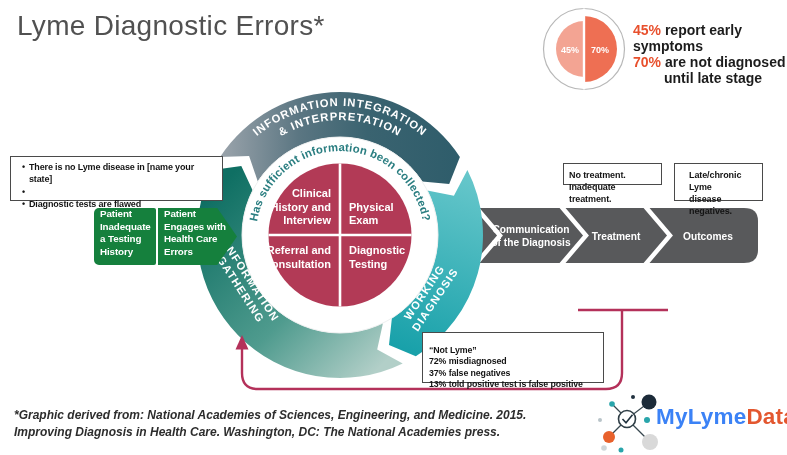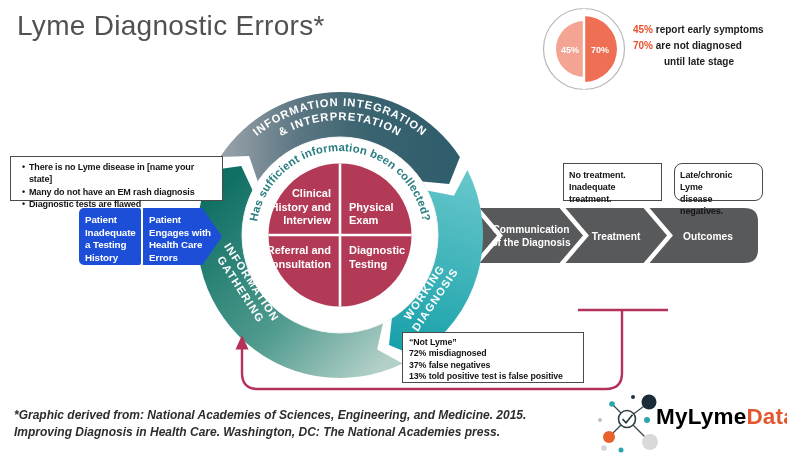--- a/index.html
+++ b/index.html
@@ -10,49 +10,49 @@
   .abs{position:absolute;}
   svg.layer{position:absolute;left:0;top:0;z-index:1;}
 
   .title{
     left:17px;top:10px;font-size:28px;font-weight:400;color:#515151;
     letter-spacing:0.3px;z-index:2;
   }
 
   
   .stats{left:633px;top:22px;width:154px;z-index:2;
-    font-size:10px;font-weight:700;color:#1c1c1c;line-height:16px;}
+    font-size:14px;font-weight:700;color:#1c1c1c;line-height:16px;}
   .stats .pct{color:#e8502d;}
   .stats .indent{padding-left:31px;}
 
   
   .note{background:#fff;border:1.4px solid #4a4a4a;color:#141414;z-index:3;box-sizing:border-box;}
   .myth-box{left:10px;top:156px;width:213px;height:45px;padding:4px 4px 3px 7px;
     font-size:9px;font-weight:700;line-height:12.3px;letter-spacing:-0.15px;}
   .mrow{display:flex;}
   .mdot{width:11px;text-align:center;flex:0 0 11px;}
-  .treat-box{left:563px;top:163px;width:99px;height:38px;padding:5px 5px;
+  .treat-box{left:563px;top:163px;width:99px;height:22px;padding:5px 5px;
     font-size:9px;font-weight:600;line-height:12px;letter-spacing:-0.1px;}
-  .late-box{left:674px;top:163px;width:89px;height:38px;padding:5px 5px;
-    font-size:9px;font-weight:600;line-height:12px;letter-spacing:-0.1px;border-radius:8px;}
-  .notlyme-box{left:402px;top:332px;width:182px;height:51px;padding:4px 6px;
+  .late-box{left:674px;top:163px;width:89px;height:38px;padding:5px 14px;
+    font-size:9px;font-weight:600;line-height:12px;letter-spacing:-0.1px;}
+  .notlyme-box{left:422px;top:332px;width:182px;height:51px;padding:12px 6px;
     font-size:8.8px;font-weight:600;line-height:11.4px;letter-spacing:-0.1px;}
 
   
-  .pstep{background:#1d4ed8;color:#fff;font-size:9.8px;font-weight:700;
-    line-height:12.6px;padding:6px 0 0 6px;z-index:3;box-sizing:border-box;letter-spacing:-0.1px;}
+  .pstep{background:#15803d;color:#fff;font-size:9.8px;font-weight:700;
+    line-height:12.6px;padding:0 0 0 6px;z-index:3;box-sizing:border-box;letter-spacing:-0.1px;margin-left:15px;}
   .pstep1{left:79px;top:208px;width:62px;height:57px;border-radius:5px 2px 2px 5px;}
   .pstep2{left:143px;top:208px;width:79px;height:57px;
     clip-path:polygon(0 0,75% 0,100% 50%,75% 100%,0 100%);}
 
   .footnote{left:14px;top:407px;z-index:2;font-size:12px;font-style:italic;
     font-weight:600;color:#2d2d2d;line-height:16.5px;}
 
   .logo-text{left:656px;top:404px;z-index:2;font-size:22.5px;font-weight:700;letter-spacing:0.2px;}
-  .logo-text .p1{color:#000000;}
+  .logo-text .p1{color:#3b82f6;}
   .logo-text .p2{color:#e3572f;}
 </style>
 </head>
 <body>
 
 <div class="stage">
 
   <svg class="layer" width="787" height="455" viewBox="0 0 787 455">
     <defs>
       <linearGradient id="gradTop" gradientUnits="userSpaceOnUse" x1="225" y1="170" x2="455" y2="170">
@@ -187,21 +187,20 @@
     <div class="indent">until late stage</div>
   </div>
 
   <div class="abs note myth-box">
     <div class="mrow">
         <span class="mdot">•</span>
         <span>There is no Lyme disease in [name your state]</span>
       </div>
     <div class="mrow">
         <span class="mdot">•</span>
-        <span>Many do not have an EM rash diagnosis</span>
       </div>
     <div class="mrow">
         <span class="mdot">•</span>
         <span>Diagnostic tests are flawed</span>
       </div>
   </div>
 
   <div class="abs pstep pstep1">
     <div>Patient</div>
     <div>Inadequate</div>

